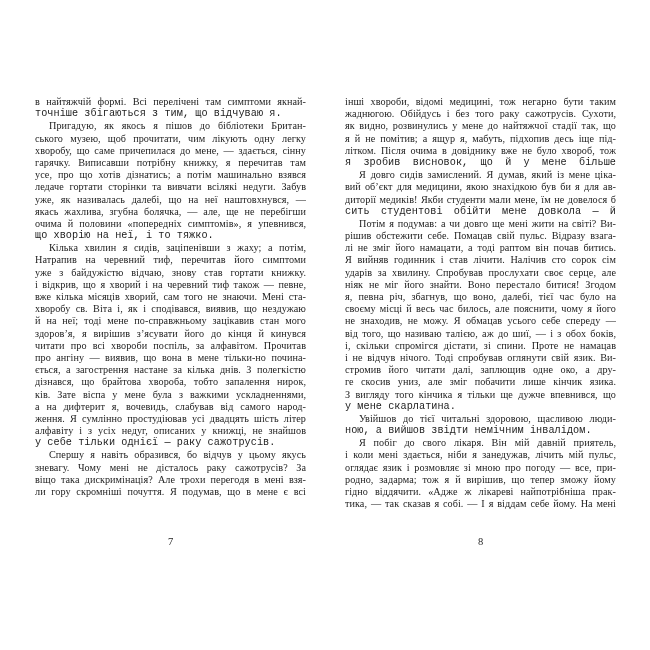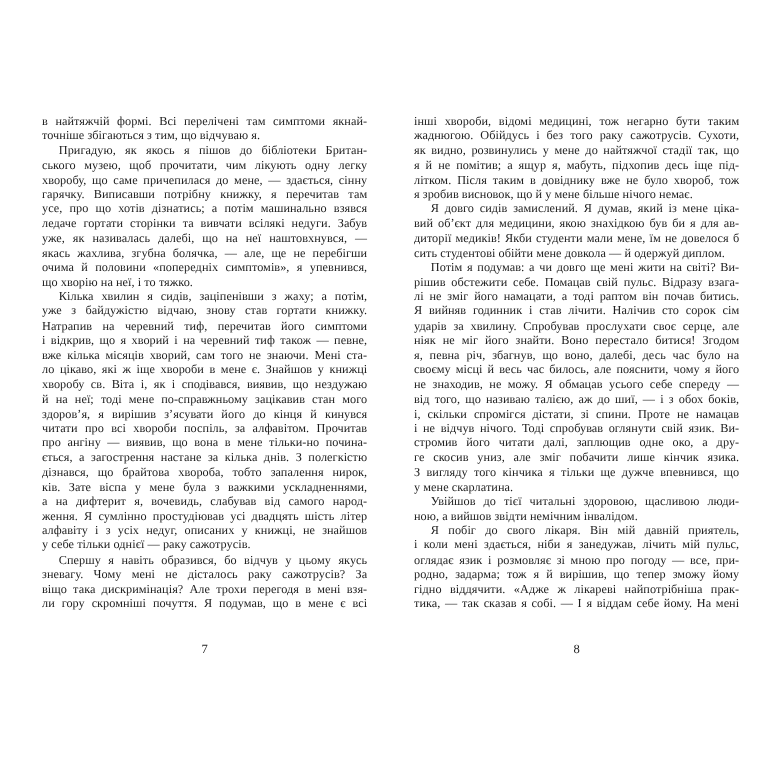--- a/index.html
+++ b/index.html
@@ -32,20 +32,21 @@
   .line {
     text-align: justify;
     text-align-last: justify;
     -moz-text-align-last: justify;
     white-space: normal;
     overflow: hidden;
     height: 12.2px;
   }
   .line.para-end {
     text-align-last: left;
+    font-family: Liberation Mono, monospace;
     -moz-text-align-last: left;
   }
   .line.indent { text-indent: 14px; }
   .page-number {
     position: absolute;
     top: 536px;
     width: 271px;
     text-align: center;
     font-size: 10.5px;
     color: #1c1c1c;
@@ -66,25 +67,24 @@
         <div class="line">ського музею, щоб прочитати, чим лікують одну легку</div>
         <div class="line">хворобу, що саме причепилася до мене, — здається, сінну</div>
         <div class="line">гарячку. Виписавши потрібну книжку, я перечитав там</div>
         <div class="line">усе, про що хотів дізнатись; а потім машинально взявся</div>
         <div class="line">ледаче гортати сторінки та вивчати всілякі недуги. Забув</div>
         <div class="line">уже, як називалась далебі, що на неї наштовхнувся, —</div>
         <div class="line">якась жахлива, згубна болячка, — але, ще не перебігши</div>
         <div class="line">очима й половини «попередніх симптомів», я упевнився,</div>
         <div class="line para-end">що хворію на неї, і то тяжко.</div>
         <div class="line indent">Кілька хвилин я сидів, заціпенівши з жаху; а потім,</div>
+        <div class="line">Натрапив на черевний тиф, перечитав його симптоми</div>
         <div class="line">уже з байдужістю відчаю, знову став гортати книжку.</div>
-        <div class="line">Натрапив на черевний тиф, перечитав його симптоми</div>
         <div class="line">і відкрив, що я хворий і на черевний тиф також — певне,</div>
         <div class="line">вже кілька місяців хворий, сам того не знаючи. Мені ста-</div>
-        <div class="line">ло цікаво, які ж іще хвороби в мене є. Знайшов у книжці</div>
         <div class="line">хворобу св. Віта і, як і сподівався, виявив, що нездужаю</div>
         <div class="line">й на неї; тоді мене по-справжньому зацікавив стан мого</div>
         <div class="line">здоров’я, я вирішив з’ясувати його до кінця й кинувся</div>
         <div class="line">читати про всі хвороби поспіль, за алфавітом. Прочитав</div>
         <div class="line">про ангіну — виявив, що вона в мене тільки-но почина-</div>
         <div class="line">ється, а загострення настане за кілька днів. З полегкістю</div>
         <div class="line">дізнався, що брайтова хвороба, тобто запалення нирок,</div>
         <div class="line">ків. Зате віспа у мене була з важкими ускладненнями,</div>
         <div class="line">а на дифтерит я, вочевидь, слабував від самого народ-</div>
         <div class="line">ження. Я сумлінно простудіював усі двадцять шість літер</div>
@@ -96,33 +96,33 @@
         <div class="line">ли гору скромніші почуття. Я подумав, що в мене є всі</div>
       </div>
   </div>
 
   <div class="page page-right">
     <div class="text-block">
         <div class="line">інші хвороби, відомі медицині, тож негарно бути таким</div>
         <div class="line">жаднюгою. Обійдусь і без того раку сажотрусів. Сухоти,</div>
         <div class="line">як видно, розвинулись у мене до найтяжчої стадії так, що</div>
         <div class="line">я й не помітив; а ящур я, мабуть, підхопив десь іще під-</div>
-        <div class="line">літком. Після таким в довіднику вже не було хвороб, тож</div>
+        <div class="line">літком. Після очима в довіднику вже не було хвороб, тож</div>
         <div class="line para-end">я зробив висновок, що й у мене більше нічого немає.</div>
         <div class="line indent">Я довго сидів замислений. Я думав, який із мене ціка-</div>
         <div class="line">вий об’єкт для медицини, якою знахідкою був би я для ав-</div>
         <div class="line">диторії медиків! Якби студенти мали мене, їм не довелося б</div>
         <div class="line para-end">сить студентові обійти мене довкола — й одержуй диплом.</div>
         <div class="line indent">Потім я подумав: а чи довго ще мені жити на світі? Ви-</div>
         <div class="line">рішив обстежити себе. Помацав свій пульс. Відразу взага-</div>
         <div class="line">лі не зміг його намацати, а тоді раптом він почав битись.</div>
         <div class="line">Я вийняв годинник і став лічити. Налічив сто сорок сім</div>
         <div class="line">ударів за хвилину. Спробував прослухати своє серце, але</div>
         <div class="line">ніяк не міг його знайти. Воно перестало битися! Згодом</div>
-        <div class="line">я, певна річ, збагнув, що воно, далебі, десь час було на</div>
+        <div class="line">я, певна річ, збагнув, що воно, далебі, тієї час було на</div>
         <div class="line">своєму місці й весь час билось, але пояснити, чому я його</div>
         <div class="line">не знаходив, не можу. Я обмацав усього себе спереду —</div>
         <div class="line">від того, що називаю талією, аж до шиї, — і з обох боків,</div>
         <div class="line">і, скільки спромігся дістати, зі спини. Проте не намацав</div>
         <div class="line">і не відчув нічого. Тоді спробував оглянути свій язик. Ви-</div>
         <div class="line">стромив його читати далі, заплющив одне око, а дру-</div>
         <div class="line">ге скосив униз, але зміг побачити лише кінчик язика.</div>
         <div class="line">З вигляду того кінчика я тільки ще дужче впевнився, що</div>
         <div class="line para-end">у мене скарлатина.</div>
         <div class="line indent">Увійшов до тієї читальні здоровою, щасливою люди-</div>

